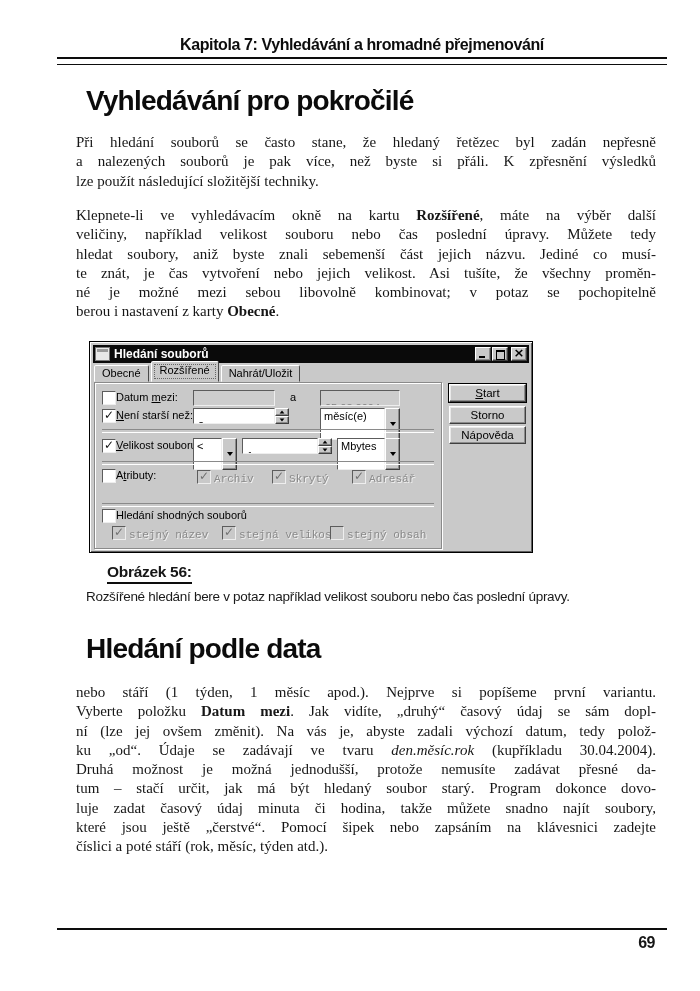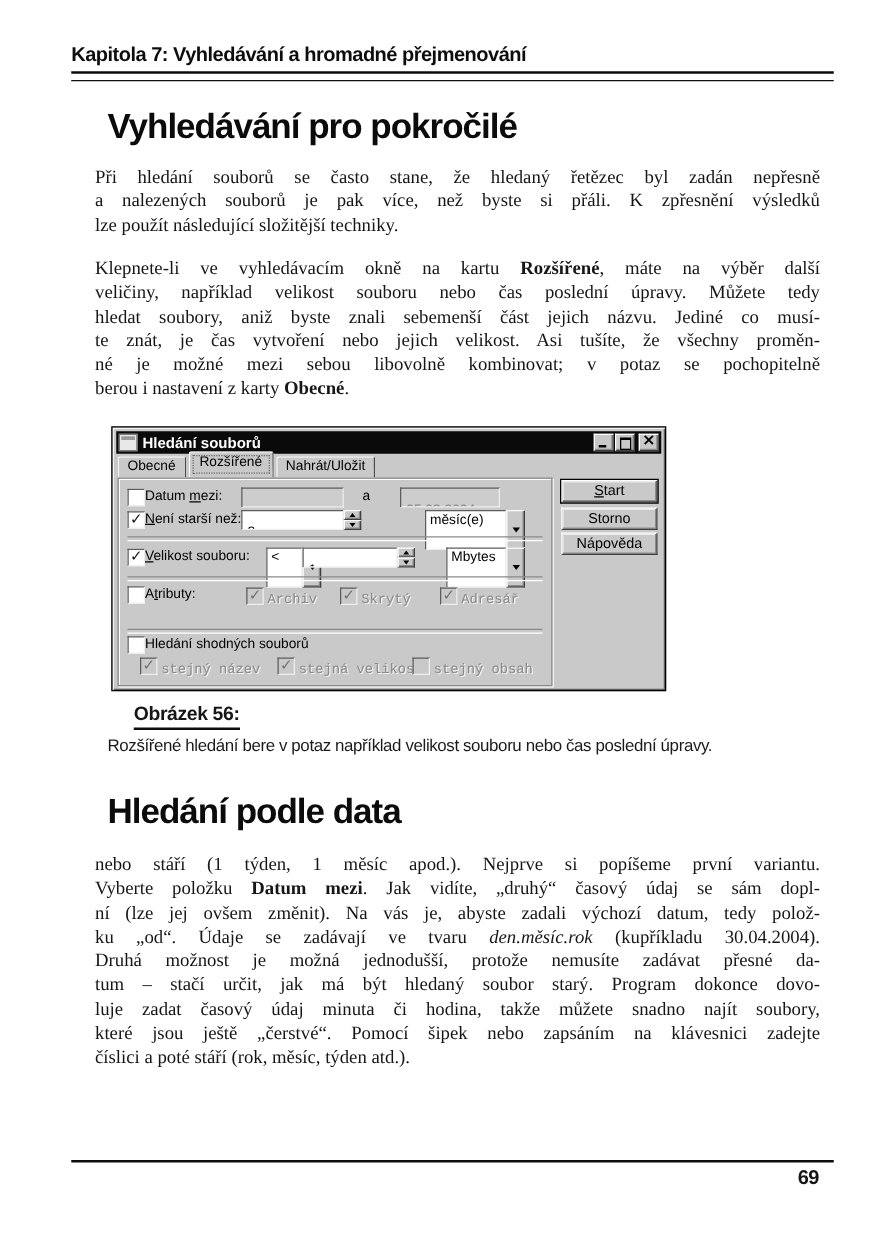--- a/index.html
+++ b/index.html
@@ -1,20 +1,20 @@
 <!DOCTYPE html>
 <html><head>
 <meta charset="utf-8">
 <style>
   html,body { margin:0; padding:0; background:#ffffff; }
   .page { position:relative; width:700px; height:991px; background:#ffffff;
           font-family:"Liberation Serif", serif; color:#161616; overflow:hidden; }
 
   
-  .chapter-header { position:absolute; top:36px; left:57px; width:610px; text-align:left;
+  .chapter-header { position:absolute; top:36px; left:57px; width:610px; text-align:center;
                     font-family:"Liberation Sans", sans-serif; font-weight:bold; font-size:16px;
                     letter-spacing:-0.4px; color:#0d0d0d; }
   .header-rule { position:absolute; top:57px; left:57px; width:610px; height:5px;
                  border-top:2px solid #0d0d0d; border-bottom:1px solid #0d0d0d; }
   .footer-rule { position:absolute; top:928px; left:57px; width:610px; border-top:2px solid #0d0d0d; }
   .page-number { position:absolute; top:934px; right:45px; font-family:"Liberation Sans", sans-serif;
                  font-weight:bold; font-size:16px; letter-spacing:-0.5px; }
 
   
   .h1 { position:absolute; left:86px; margin:0; font-family:"Liberation Sans", sans-serif;
@@ -74,21 +74,21 @@
   .cb.disabled { background:#c9c9c9; }
   .cb::after { content:"✓"; display:none; position:absolute; top:-2px; left:1px; font-size:12px;
                font-weight:bold; color:#111; font-family:"DejaVu Sans", sans-serif; }
   .cb.checked::after { display:block; }
   .cb.disabled.checked::after { color:#707070; }
 
   .field { height:16px; background:#fff; border:1px solid; border-color:#5c5c5c #eeeeee #eeeeee #5c5c5c;
            box-sizing:border-box; padding:11px 4px 0; line-height:13px; font-size:11px; white-space:nowrap; overflow:hidden; }
   .field.disabled { background:#cdcdcd; color:#828282; }
 
-  .dd { height:32px; display:flex; box-sizing:border-box;margin-left:20px; }
+  .dd { height:32px; display:flex; box-sizing:border-box; }
   .dd-val { flex:1; background:#fff; border:1px solid; border-color:#5c5c5c #eeeeee #eeeeee #5c5c5c;
             padding:1px 3px 0; line-height:13px; box-sizing:border-box; white-space:nowrap; overflow:hidden; }
   .dd-btn { width:15px; background:#c9c9c9; border:1px solid; border-color:#ffffff #3f3f3f #3f3f3f #ffffff;
             box-shadow: inset -1px -1px 0 #8b8b8b; display:flex; align-items:center; justify-content:center; box-sizing:border-box; }
   .tri-down { width:0; height:0; border-left:3px solid transparent; border-right:3px solid transparent; border-top:4px solid #000; }
   .tri-up   { width:0; height:0; border-left:3px solid transparent; border-right:3px solid transparent; border-bottom:4px solid #000; }
 
   .spin { width:14px; height:16px; display:flex; flex-direction:column; }
   .spin-b { flex:1; background:#c9c9c9; border:1px solid; border-color:#ffffff #3f3f3f #3f3f3f #ffffff;
             box-shadow: inset -1px -1px 0 #8b8b8b; display:flex; align-items:center; justify-content:center; box-sizing:border-box; }

